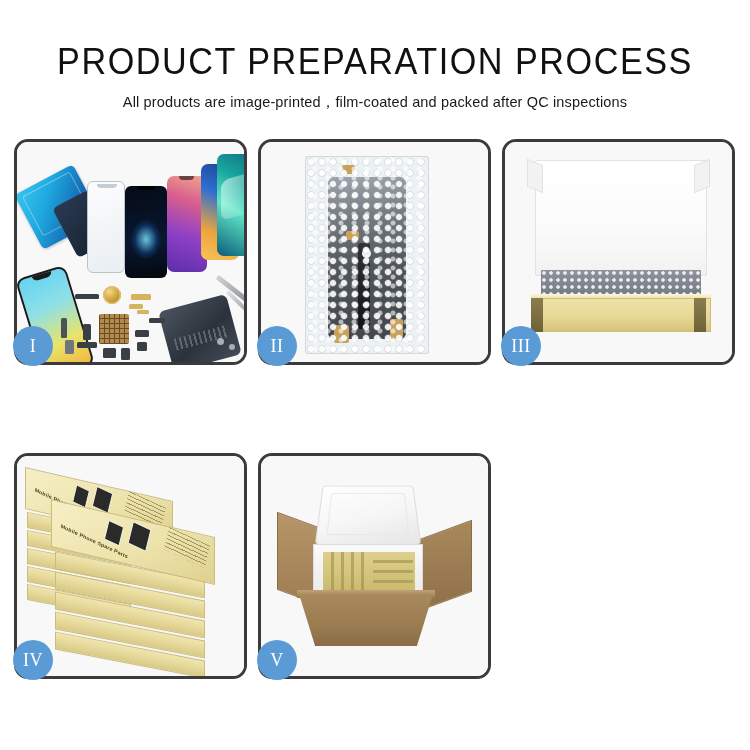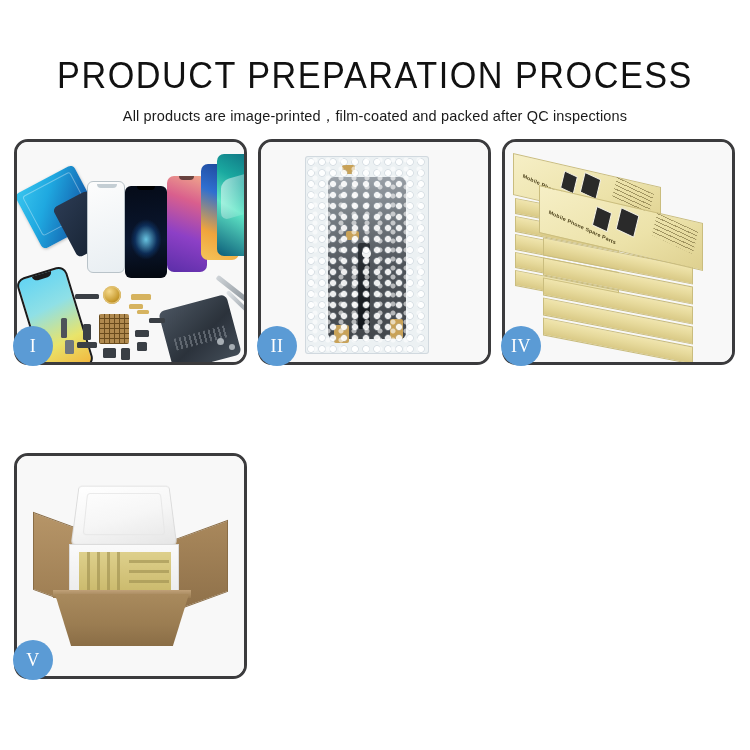--- a/index.html
+++ b/index.html
@@ -10,21 +10,21 @@
     font-family: "Liberation Sans", sans-serif;
     overflow: hidden;
   }
   #page {
     position: relative;
     width: 750px; height: 750px;
     background: #ffffff;
   }
 
   
-  .header { position: absolute; top: 14px; left: 0; width: 750px; }
+  .header { position: absolute; top: 0; left: 0; width: 750px; }
   .title {
     text-align: center;
     font-family: "Liberation Sans", sans-serif;
     font-size: 36px;
     font-weight: 400;
     letter-spacing: 1.6px;
     color: #111111;
     margin-top: 44px;
     line-height: 1;
     transform: scaleX(0.95);
@@ -463,20 +463,35 @@
             <div class="p2-conn" style="left:28px;top:168px;width:15px;height:18px;"></div>
             <div class="p2-conn" style="left:84px;top:162px;width:13px;height:20px;"></div>
             <div class="p2-bubbles"></div>
             <div class="p2-bubbles2"></div>
           </div>
         </div>
       </div>
       <div class="badge">II</div>
     </div>
 
+    <div class="panel">
+      <div class="panel-inner">
+        <div class="scene">
+          <div class="p3-lid"></div>
+          <div class="p3-lid-flapL"></div>
+          <div class="p3-lid-flapR"></div>
+          <div class="p3-foam"></div>
+          <div class="p3-box-rim"></div>
+          <div class="p3-box-front"></div>
+          <div class="p3-box-lipL"></div>
+          <div class="p3-box-lipR"></div>
+        </div>
+      </div>
+      <div class="badge">III</div>
+    </div>
 
     <div class="panel">
       <div class="panel-inner">
         <div class="boxstack">
 
           <div class="yb" style="left:10px;top:66px;width:104px;height:16px;transform:skewY(11deg);"></div>
           <div class="yb" style="left:10px;top:84px;width:104px;height:16px;transform:skewY(11deg);"></div>
           <div class="yb" style="left:10px;top:102px;width:104px;height:16px;transform:skewY(11deg);"></div>
           <div class="yb" style="left:10px;top:120px;width:104px;height:16px;transform:skewY(11deg);"></div>
           <div class="yb" style="left:10px;top:138px;width:104px;height:16px;transform:skewY(11deg);"></div>

